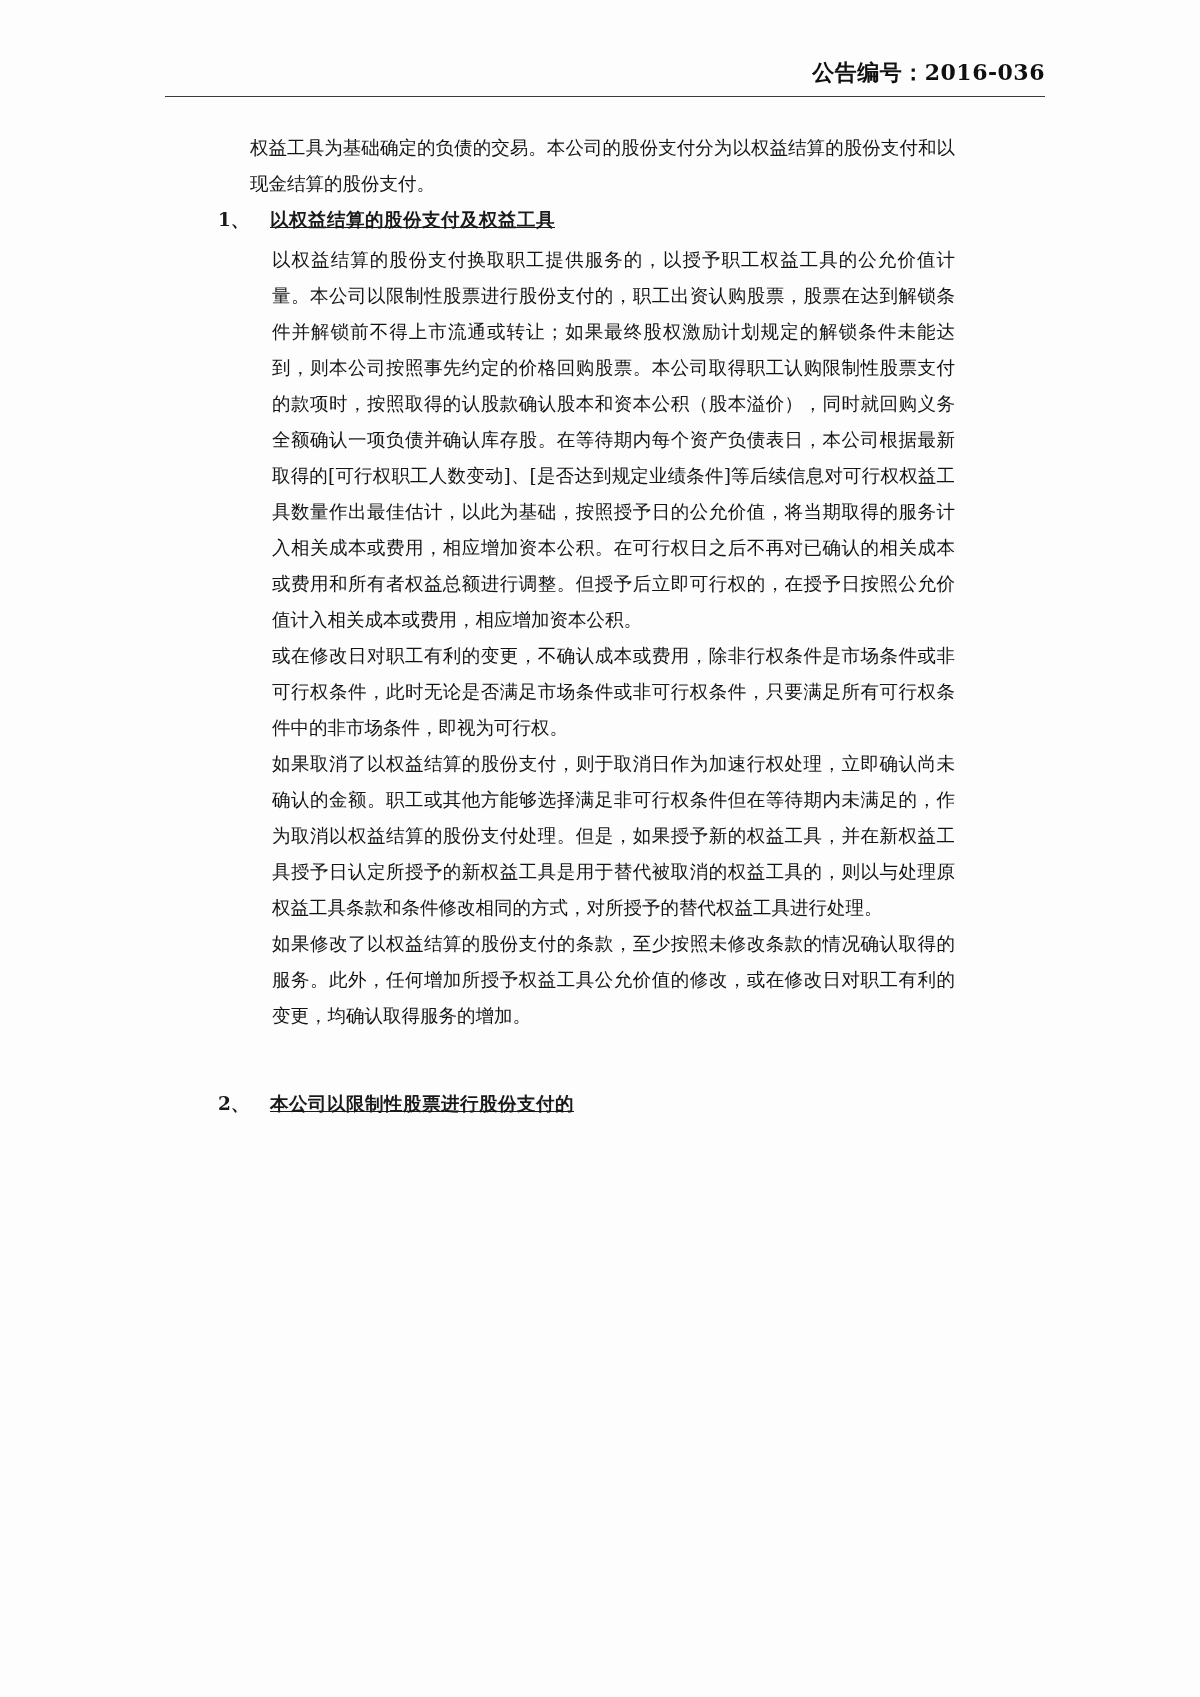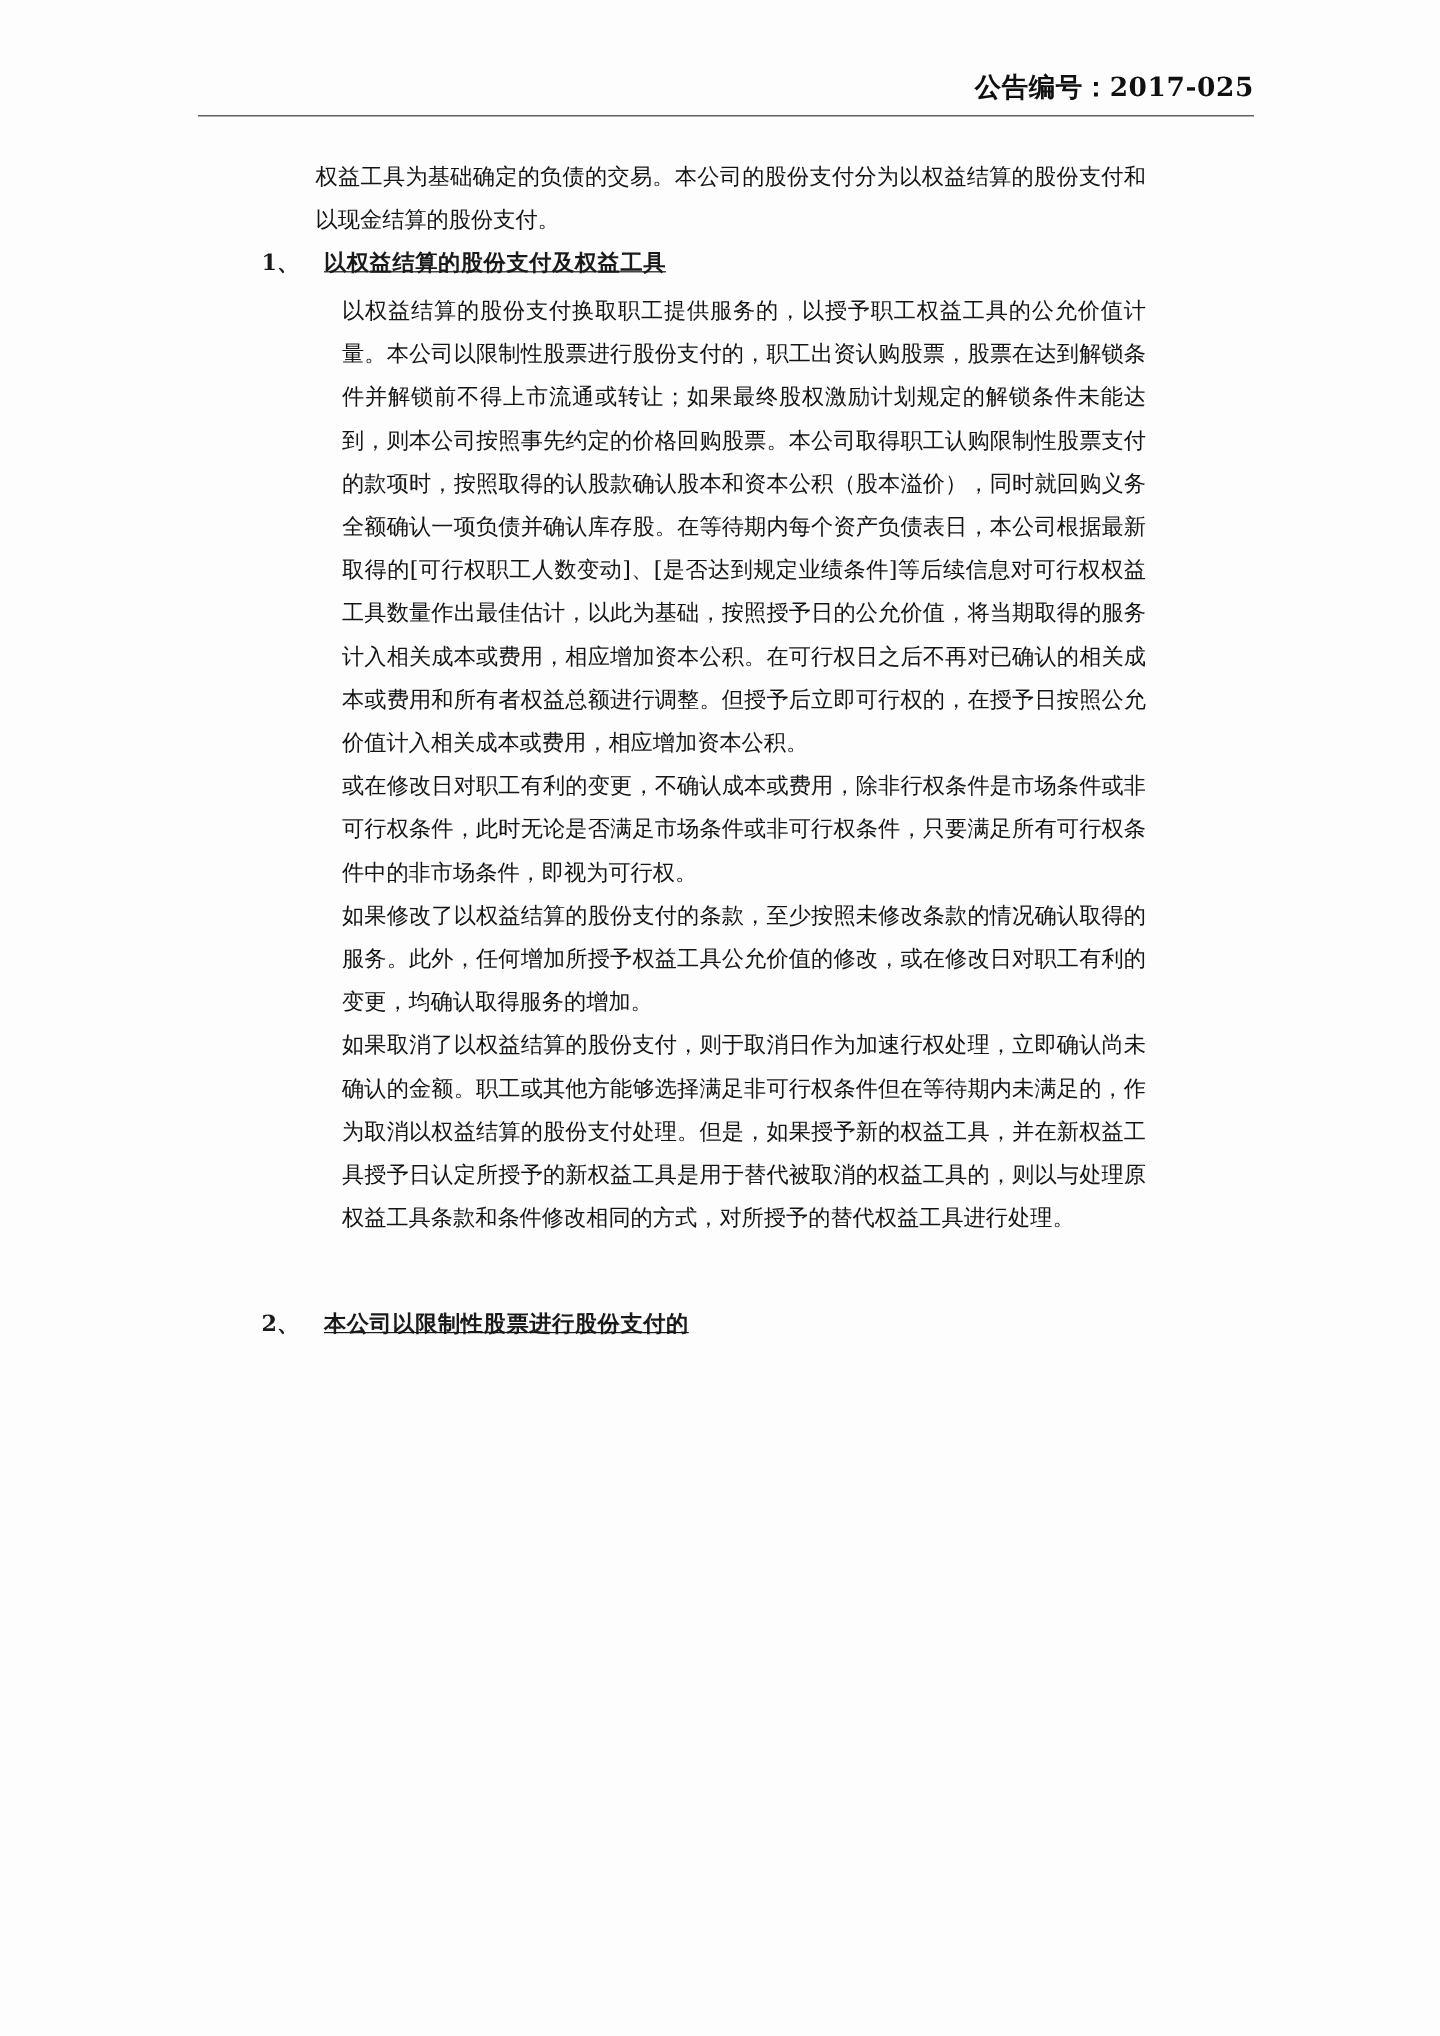--- a/index.html
+++ b/index.html
@@ -35,21 +35,21 @@
     right: 155px;
     border-bottom: 1.6px solid #3a3a3a;
   }
   .content {
     position: absolute;
     top: 130px;
     left: 250px;
     width: 705px;
   }
   p.body-text {
-    margin: 0 0 0 13px;
+    margin: 0 0 0 0;
     font-size: 18.5px;
     line-height: 36px;
     text-align: justify;
     text-justify: inter-ideograph;
     color: #141414;
   }
   .intro {
     margin-bottom: 38px;
   }
   .section {
@@ -84,38 +84,38 @@
   .gap-2 {
     height: 46px;
   }
 </style>
 </head>
 <body>
 
 <div class="page">
 
   <div class="header">
-    <span>公告编号：2017-025</span>
+    <span>公告编号：2016-036</span>
   </div>
   <div class="header-rule"></div>
 
   <div class="content">
 
     <p class="body-text intro">权益工具为基础确定的负债的交易。本公司的股份支付分为以权益结算的股份支付和以现金结算的股份支付。</p>
 
     <div class="section">
       <div class="section-head">
         <span class="section-num">1、</span>
         <span class="section-title">以权益结算的股份支付及权益工具</span>
       </div>
       <div class="section-body">
         <p class="body-text">以权益结算的股份支付换取职工提供服务的，以授予职工权益工具的公允价值计量。本公司以限制性股票进行股份支付的，职工出资认购股票，股票在达到解锁条件并解锁前不得上市流通或转让；如果最终股权激励计划规定的解锁条件未能达到，则本公司按照事先约定的价格回购股票。本公司取得职工认购限制性股票支付的款项时，按照取得的认股款确认股本和资本公积（股本溢价），同时就回购义务全额确认一项负债并确认库存股。在等待期内每个资产负债表日，本公司根据最新取得的[可行权职工人数变动]、[是否达到规定业绩条件]等后续信息对可行权权益工具数量作出最佳估计，以此为基础，按照授予日的公允价值，将当期取得的服务计入相关成本或费用，相应增加资本公积。在可行权日之后不再对已确认的相关成本或费用和所有者权益总额进行调整。但授予后立即可行权的，在授予日按照公允价值计入相关成本或费用，相应增加资本公积。</p>
         <p class="body-text">或在修改日对职工有利的变更，不确认成本或费用，除非行权条件是市场条件或非可行权条件，此时无论是否满足市场条件或非可行权条件，只要满足所有可行权条件中的非市场条件，即视为可行权。</p>
+        <p class="body-text">如果取消了以权益结算的股份支付，则于取消日作为加速行权处理，立即确认尚未确认的金额。职工或其他方能够选择满足非可行权条件但在等待期内未满足的，作为取消以权益结算的股份支付处理。但是，如果授予新的权益工具，并在新权益工具授予日认定所授予的新权益工具是用于替代被取消的权益工具的，则以与处理原权益工具条款和条件修改相同的方式，对所授予的替代权益工具进行处理。</p>
         <p class="body-text">如果修改了以权益结算的股份支付的条款，至少按照未修改条款的情况确认取得的服务。此外，任何增加所授予权益工具公允价值的修改，或在修改日对职工有利的变更，均确认取得服务的增加。</p>
-        <p class="body-text">如果取消了以权益结算的股份支付，则于取消日作为加速行权处理，立即确认尚未确认的金额。职工或其他方能够选择满足非可行权条件但在等待期内未满足的，作为取消以权益结算的股份支付处理。但是，如果授予新的权益工具，并在新权益工具授予日认定所授予的新权益工具是用于替代被取消的权益工具的，则以与处理原权益工具条款和条件修改相同的方式，对所授予的替代权益工具进行处理。</p>
       </div>
     </div>
 
     <div class="gap-2"></div>
 
     <div class="section">
       <div class="section-head">
         <span class="section-num">2、</span>
         <span class="section-title">本公司以限制性股票进行股份支付的</span>
       </div>

